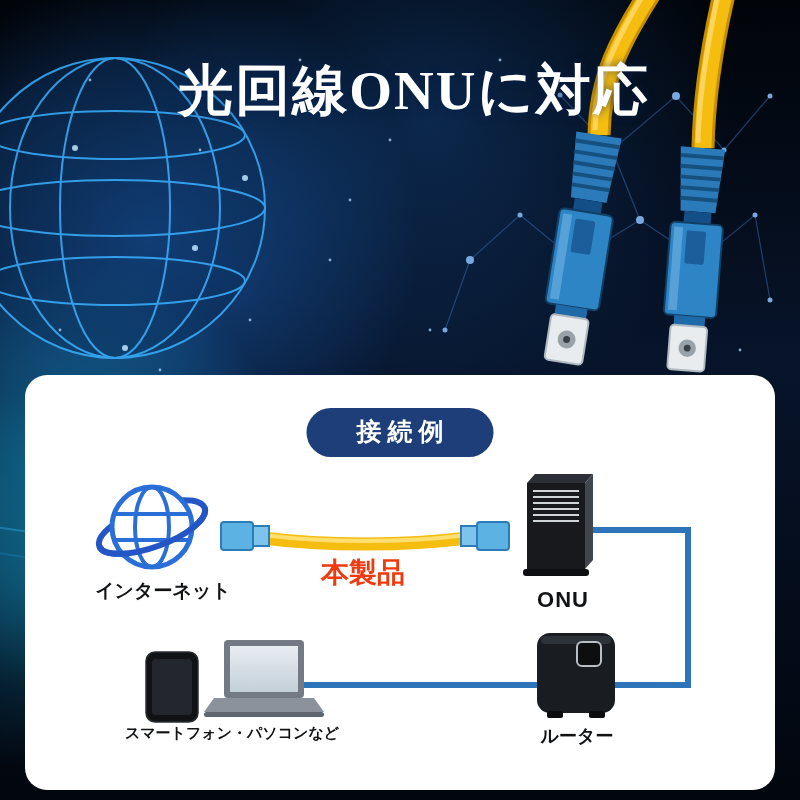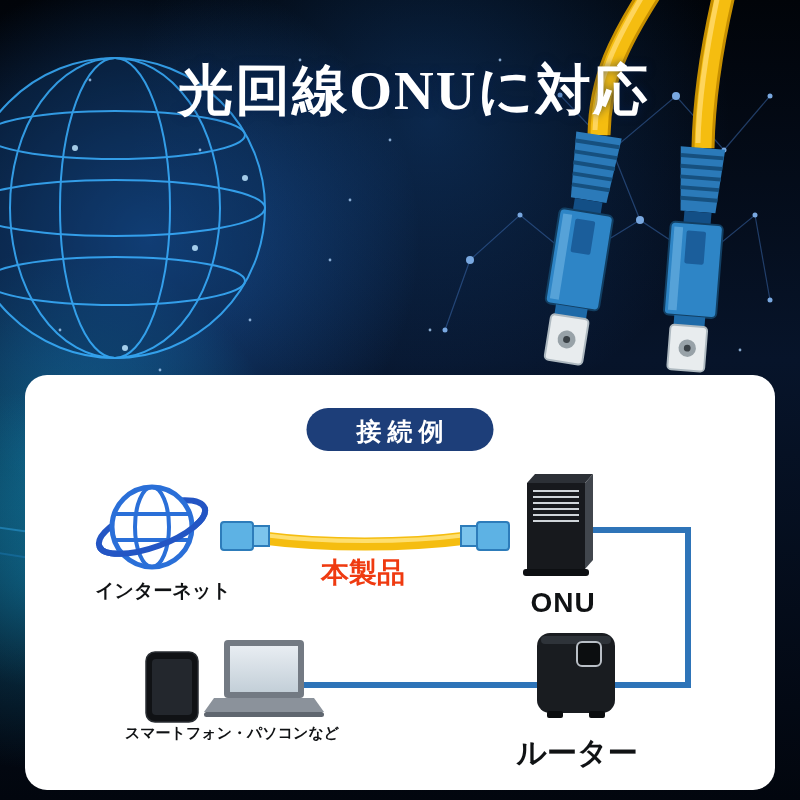--- a/index.html
+++ b/index.html
@@ -17,31 +17,31 @@
   }
   .card {
     position:absolute; left:25px; top:375px; width:750px; height:415px;
     background:#ffffff; border-radius:22px;
   }
   .diagram-svg { position:absolute; inset:0; }
   .badge {
     position:absolute; top:33px; left:50%; transform:translateX(-50%);
     background:#1d3e79; color:#ffffff;
     font-size:25px; font-weight:bold; letter-spacing:6px;
-    padding:7px 44px 3px 50px; border-radius:26px; white-space:nowrap;
+    padding:7px 44px 9px 50px; border-radius:26px; white-space:nowrap;
   }
   .lbl {
     position:absolute; transform:translateX(-50%);
     white-space:nowrap; font-weight:bold; color:#101214;
   }
   .lbl-internet { left:138px; top:203px; font-size:19px; }
   .lbl-product  { left:338px; top:179px; font-size:28px; color:#ef3a10; }
-  .lbl-onu      { left:538px; top:212px; font-size:28px; letter-spacing:1px; }
+  .lbl-onu      { left:538px; top:212px; font-size:22px; letter-spacing:1px; }
   .lbl-devices  { left:207px; top:349px; font-size:15px; }
-  .lbl-router   { left:552px; top:358px; font-size:30px; }
+  .lbl-router   { left:552px; top:349px; font-size:18px; }
 </style>
 </head>
 <body>
 
 <div class="stage">
 
   <svg class="layer" viewBox="0 0 800 800" aria-hidden="true">
     <defs>
       <linearGradient id="bg" x1="0" y1="0" x2="0" y2="1">
         <stop offset="0" stop-color="#010409"></stop>

